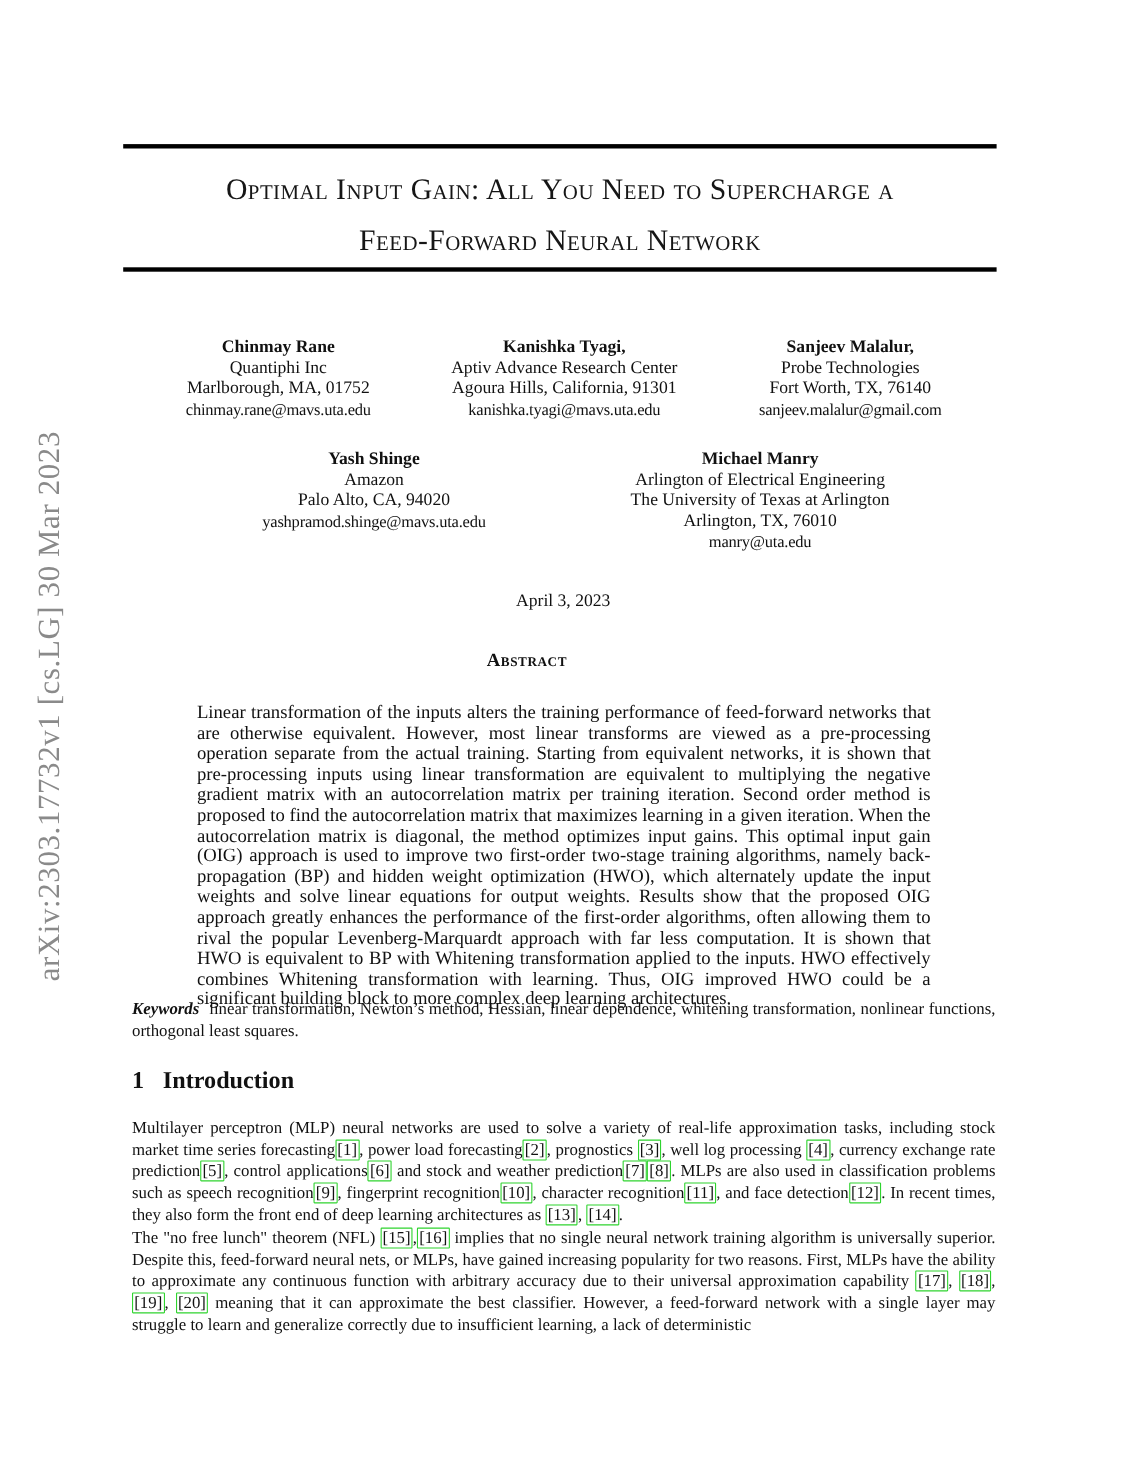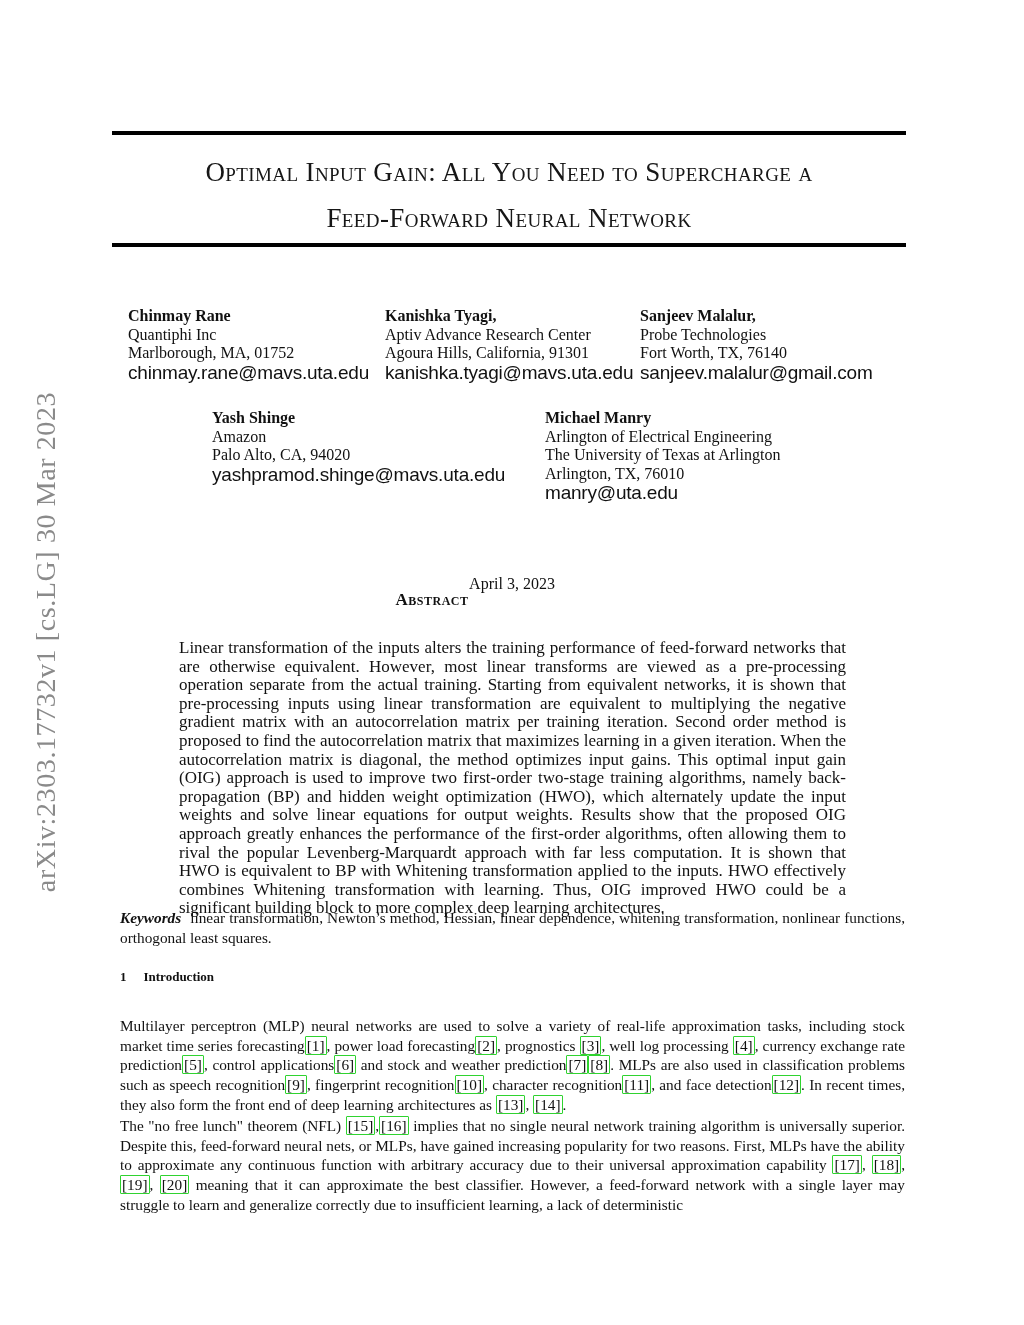--- a/index.html
+++ b/index.html
@@ -21,59 +21,59 @@
   .rule-top { top: 131px; }
   .rule-bottom { top: 243px; }
 
   .title-block {
     position: absolute; top: 149px; left: 112px; width: 794px;
     text-align: center; font-variant: small-caps;
     font-size: 27px; line-height: 46px; letter-spacing: 0.4px; color: #161616;
   }
 
   .auth {
-    position: absolute; 
+    position: absolute; text-align: center;
     font-size: 16px; line-height: 18.5px;
   }
   .auth .name { font-weight: bold; }
   .auth .email {
-    font-family: Liberation Sans, sans-serif;
-    font-size: 19px; margin-top: 1px; letter-spacing: -0.2px;
+    font-family: Liberation Serif, serif;
+    font-size: 15px; margin-top: 1px; letter-spacing: -0.2px;
   }
   .auth-c1 { top: 307px; left: 128px; width: 250px; }
   .auth-c2 { top: 307px; left: 385px; width: 256px; }
   .auth-c3 { top: 307px; left: 640px; width: 266px; }
   .auth-c4 { top: 409px; left: 212px; width: 256px; }
   .auth-c5 { top: 409px; left: 545px; width: 292px; }
 
   .date-line {
-    position: absolute; top: 575px; left: 0; width: 1024px;
+    position: absolute; top: 538px; left: 0; width: 1024px;
     text-align: center; font-size: 16px;
   }
 
   .abstract-heading {
     position: absolute; top: 590px; left: 0; width: 864px;
     text-align: center; font-weight: bold; font-variant: small-caps;
-    font-size: 17px; letter-spacing: 0.5px;
+    font-size: 17px; letter-spacing: 0.5px; padding-left: 47px;
   }
 
   .abstract-body {
     position: absolute; top: 639px; left: 179px; width: 667px;
     text-align: justify; font-size: 17px; line-height: 18.6px;
   }
 
   .keywords-line {
     position: absolute; top: 908px; left: 120px; width: 785px;
     text-align: justify; font-size: 15.3px; line-height: 19.5px;
   }
   .kw-label { font-weight: bold; font-style: italic; margin-right: 9px; }
 
   .section-heading {
     position: absolute; top: 969px; left: 120px;
-    font-size: 13px; font-weight: bold;
+    font-size: 22px; font-weight: bold;
   }
   .sec-num { display: inline-block; margin-right: 17px; }
 
   .body-para {
     position: absolute; left: 120px; width: 785px;
     text-align: justify; font-size: 15.3px; line-height: 19.7px; font-family: Liberation Serif, serif;
   }
   .para-1 { top: 1016px; }
   .para-2 { top: 1116px; }
 

